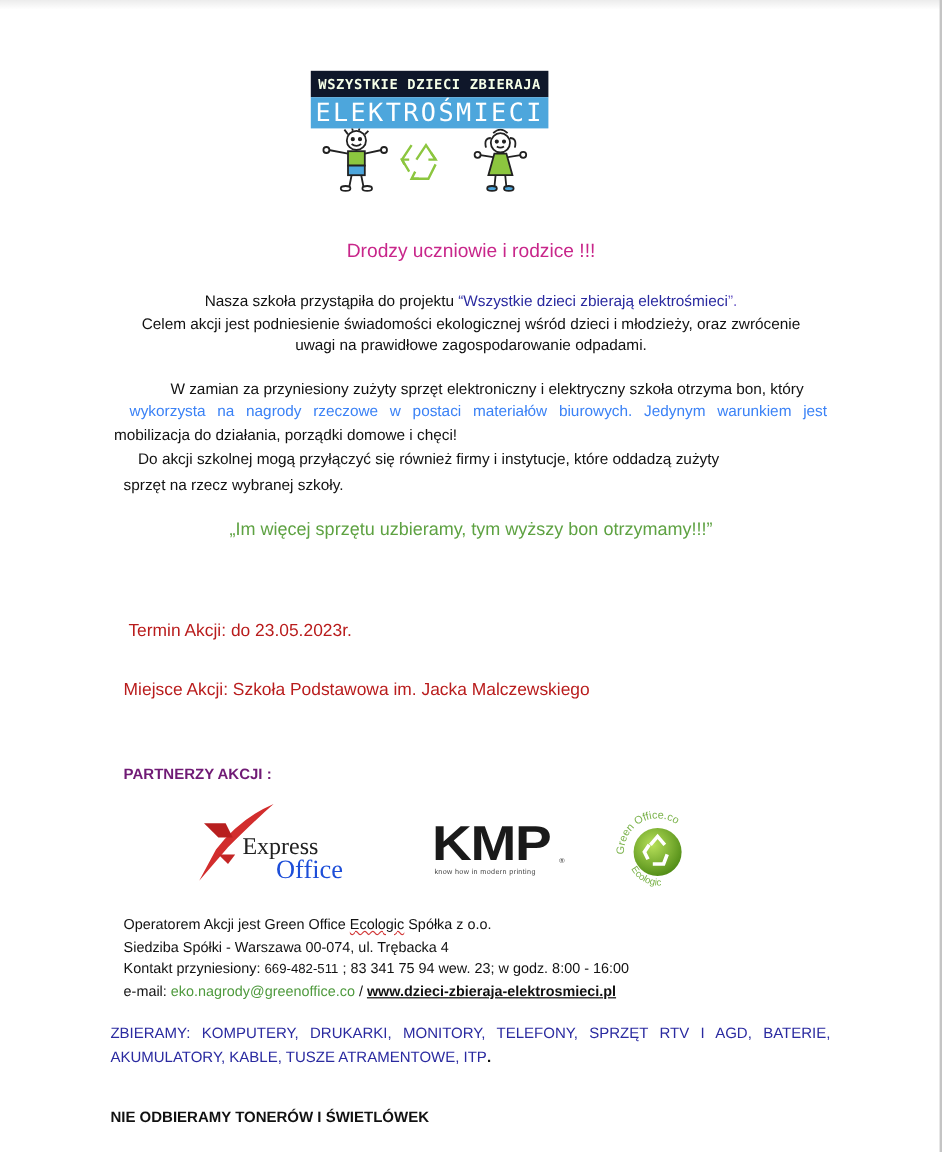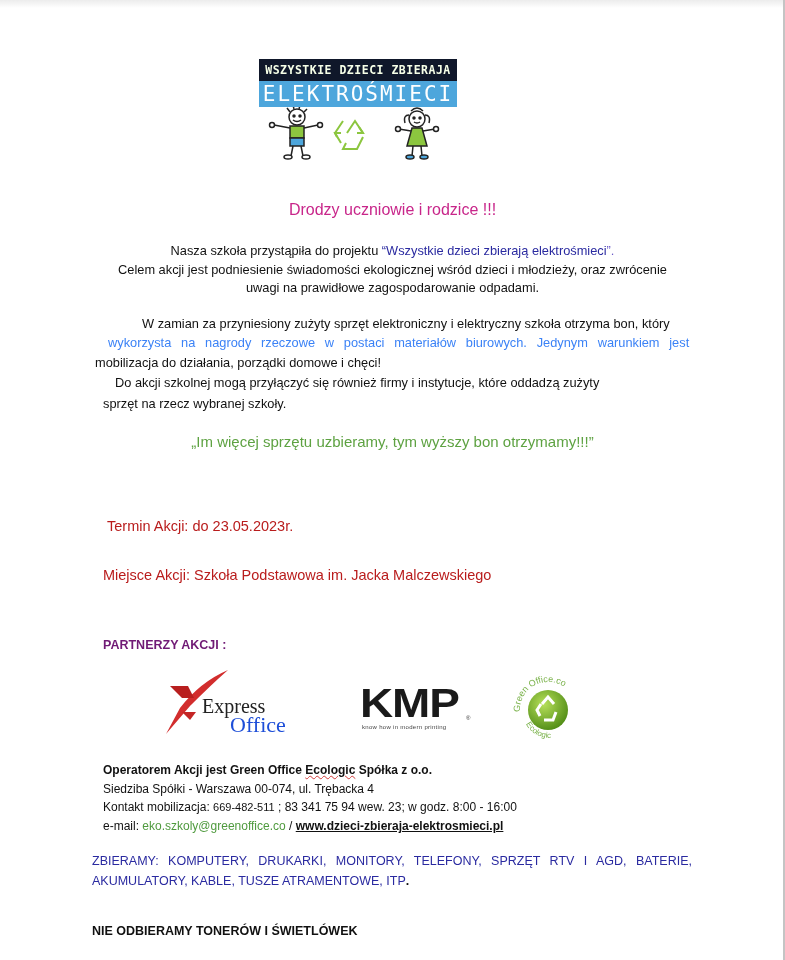--- a/index.html
+++ b/index.html
@@ -138,27 +138,27 @@
       <path id="arcTop" d="M12 44 A28 28 0 0 1 68 40"></path>
       <path id="arcBot" d="M18 56 A26 26 0 0 0 64 56"></path>
     </defs>
     <circle cx="40" cy="42" r="20" fill="url(#gg)"></circle>
     <path d="M34 36 l6 -7 l6 7 M48 44 l-3 8 l-9 0 M32 48 l-3 -6 l4 -6" stroke="#fff" stroke-width="3" fill="none"></path>
     <text font-size="9" fill="#7ab24a" font-family="Liberation Sans, sans-serif"><textPath href="#arcTop">Green Office.co</textPath></text>
     <text font-size="8" fill="#7ab24a" font-family="Liberation Sans, sans-serif"><textPath href="#arcBot">Ecologic</textPath></text>
   </svg>
 </div>
 
-<div class="t info" style="top:763px;font-weight:bold;">
+<div class="t info" style="top:763px;">
   <span>Operatorem Akcji jest Green Office </span><span class="squig">Ecologic</span><span> Spółka z o.o.</span>
 </div>
 <div class="t info" style="top:782px;">Siedziba Spółki - Warszawa 00-074, ul. Trębacka 4</div>
 <div class="t info" style="top:800px;">
-  <span>Kontakt mobilizacja: </span><span class="small">669-482-511</span><span> ;  83 341 75 94 wew. 23;  w godz. 8:00 - 16:00</span>
+  <span>Kontakt przyniesiony: </span><span class="small">669-482-511</span><span> ;  83 341 75 94 wew. 23;  w godz. 8:00 - 16:00</span>
 </div>
 <div class="t info" style="top:819px;">
-  <span>e-mail: </span><span class="green-mail">eko.szkoly@greenoffice.co</span><span> / </span><span class="link">www.dzieci-zbieraja-elektrosmieci.pl</span>
+  <span>e-mail: </span><span class="green-mail">eko.nagrody@greenoffice.co</span><span> / </span><span class="link">www.dzieci-zbieraja-elektrosmieci.pl</span>
 </div>
 
 <div class="t collect">
   <span>ZBIERAMY: KOMPUTERY, DRUKARKI, MONITORY, TELEFONY, SPRZĘT RTV I AGD, BATERIE, AKUMULATORY, KABLE, TUSZE ATRAMENTOWE, ITP</span><span style="color:#111; font-weight:bold;">.</span>
 </div>
 <div class="t nocollect">NIE ODBIERAMY TONERÓW  I ŚWIETLÓWEK</div>
 
 </body></html>

